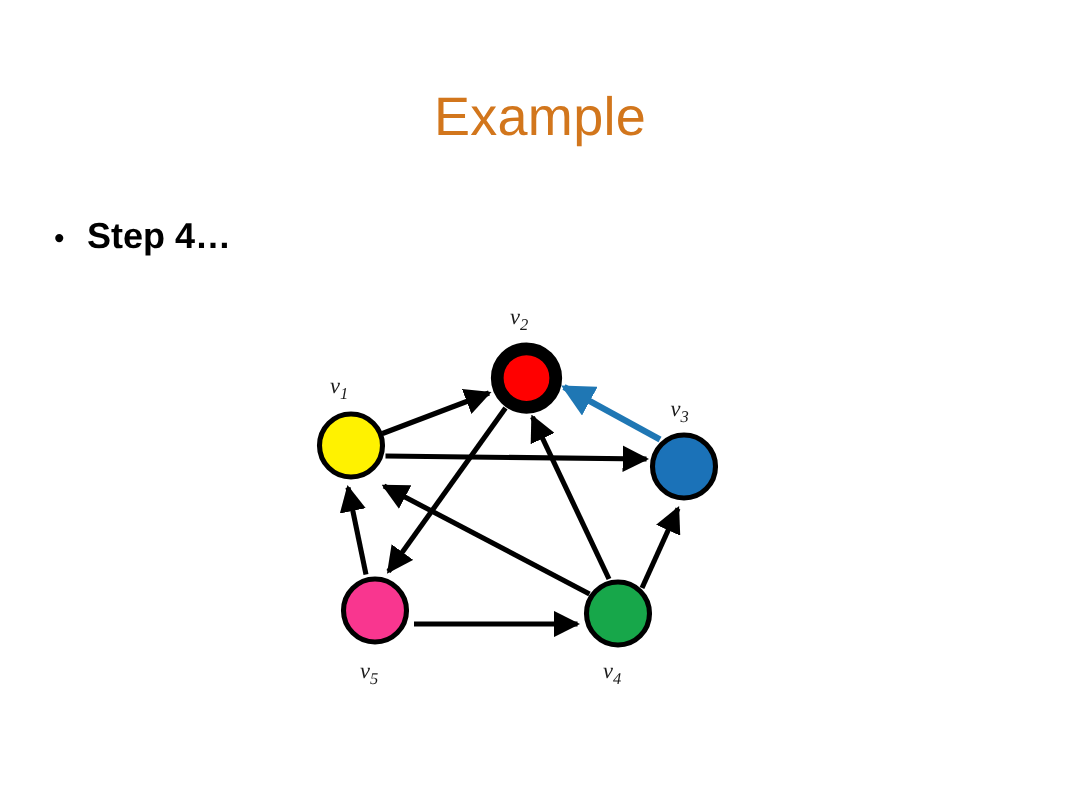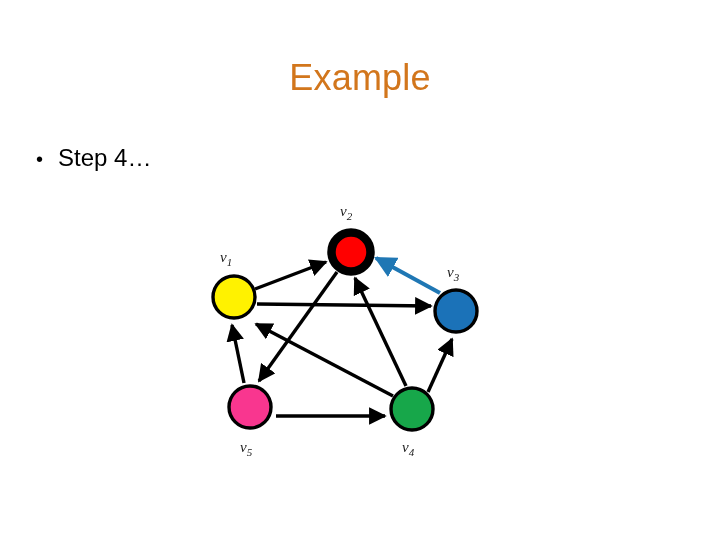--- a/index.html
+++ b/index.html
@@ -57,20 +57,21 @@
   }
   .bullet-dot {
     width: 22px;
     flex: 0 0 22px;
     text-align: left;
     font-size: 20px;
     line-height: 32px;
   }
   .bullet-text {
     flex: 1 1 auto;
+    font-weight: bold;
   }
 
   
   #graph-figure {
     position: absolute;
     left: 190px;
     top: 182px;
     width: 310px;
     height: 280px;
   }

